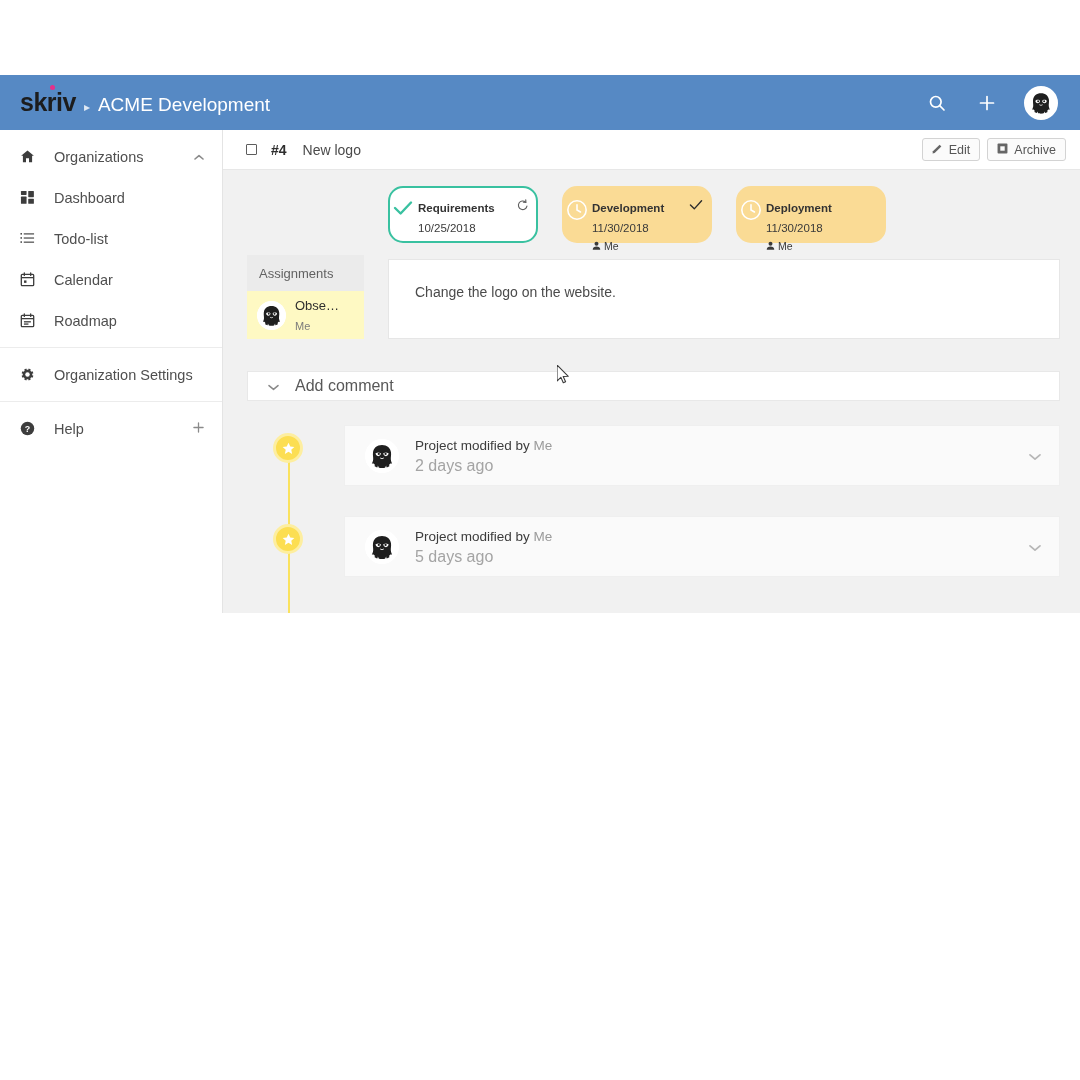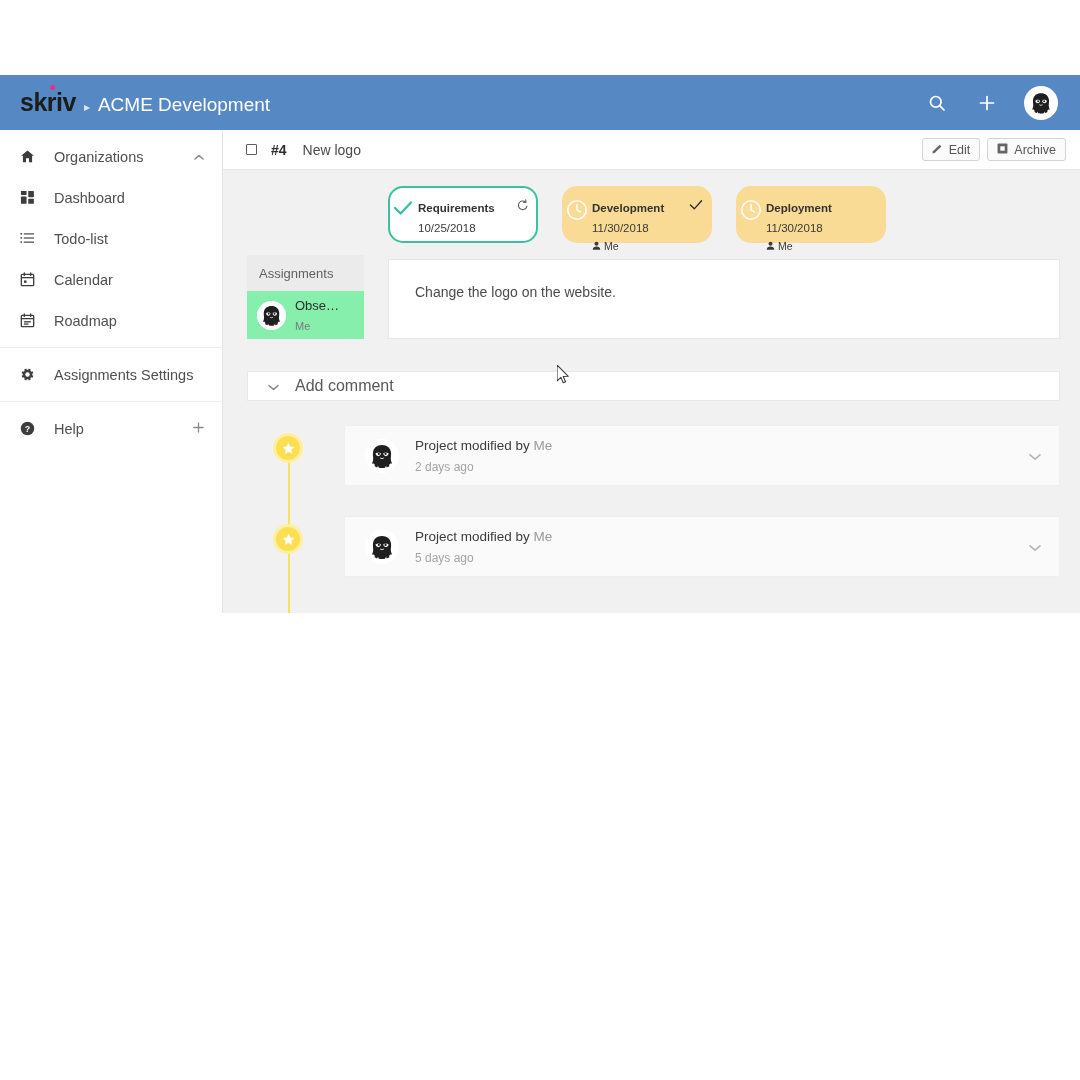--- a/index.html
+++ b/index.html
@@ -101,21 +101,21 @@
 
   
   .assign {
     width: 117px; flex: none; margin-right: 24px;
   }
   .assign-h {
     background: #ebebeb; color: #626262; font-size: 13px;
     padding: 11px 12px; height: 36px;
   }
   .assign-row {
-    background: #86efac; display: flex; align-items: center;
+    background: #fef9c3; display: flex; align-items: center;
     padding: 16px 10px; height: 48px; cursor: pointer;
   }
   .av-sm {
     width: 29px; height: 29px; border-radius: 50%; background: #fff;
     overflow: hidden; flex: none;
   }
   .assign-txt { margin-left: 9px; line-height: 1.25; }
   .assign-n { font-size: 13px; color: #2f2f2f; }
   .assign-r { font-size: 11px; color: #7b7b7b; margin-top: 2px; }
 
@@ -170,21 +170,21 @@
     height: 61px; display: flex; align-items: center; padding: 0 18px 0 20px;
     cursor: pointer;
   }
   .av-md {
     width: 34px; height: 34px; border-radius: 50%; background: #fff;
     overflow: hidden; flex: none;
   }
   .fmeta { margin-left: 16px; line-height: 1.3; }
   .fmeta-t { font-size: 13.5px; color: #3c3c3c; }
   .fmeta-t .me { color: #9a9a9a; }
-  .fmeta-s { font-size: 12px; color: #a4a4a4; margin-top: 0; }
+  .fmeta-s { font-size: 16px; color: #a4a4a4; margin-top: 0; }
   .fchev { margin-left: auto; color: #b6b6b6; }
 
   
   .cursor { position: absolute; left: 557px; top: 365px; pointer-events: none; }
 </style>
 </head>
 <body>
 
 <svg width="0" height="0" style="position:absolute" aria-hidden="true">
   <symbol id="sym-avatar" viewBox="0 0 40 40">
@@ -306,21 +306,21 @@
       </div>
 
       <div class="nav-group">
         <div class="nav-item">
           <span class="nav-ic">
             <svg width="15" height="15" viewBox="0 0 16 16" fill="#3d3d3d">
               <path d="M14.3 9.3 13 8.8a5 5 0 0 0 0-1.6l1.3-.5-.9-2.2-1.3.5a5 5 0 0 0-1.1-1.1l.5-1.3-2.2-.9-.5 1.3a5 5 0 0 0-1.6 0L6.7 1.7l-2.2.9.5 1.3a5 5 0 0 0-1.1 1.1l-1.3-.5-.9 2.2 1.3.5a5 5 0 0 0 0 1.6l-1.3.5.9 2.2 1.3-.5a5 5 0 0 0 1.1 1.1l-.5 1.3 2.2.9.5-1.3a5 5 0 0 0 1.6 0l.5 1.3 2.2-.9-.5-1.3a5 5 0 0 0 1.1-1.1l1.3.5z"></path>
               <circle cx="8" cy="8" r="2.4" fill="#ffffff"></circle>
             </svg>
           </span>
-          <span class="nav-lb">Assignments Settings</span>
+          <span class="nav-lb">Organization Settings</span>
         </div>
       </div>
 
       <div class="nav-group last">
         <div class="nav-item">
           <span class="nav-ic">
             <svg width="15" height="15" viewBox="0 0 16 16">
                 <circle cx="8" cy="8" r="7.2" fill="#3d3d3d"></circle>
                 <text x="8" y="11.6" font-size="9.5" font-family="Liberation Sans, sans-serif" font-weight="700" fill="#ffffff" text-anchor="middle">?</text>
               </svg>

